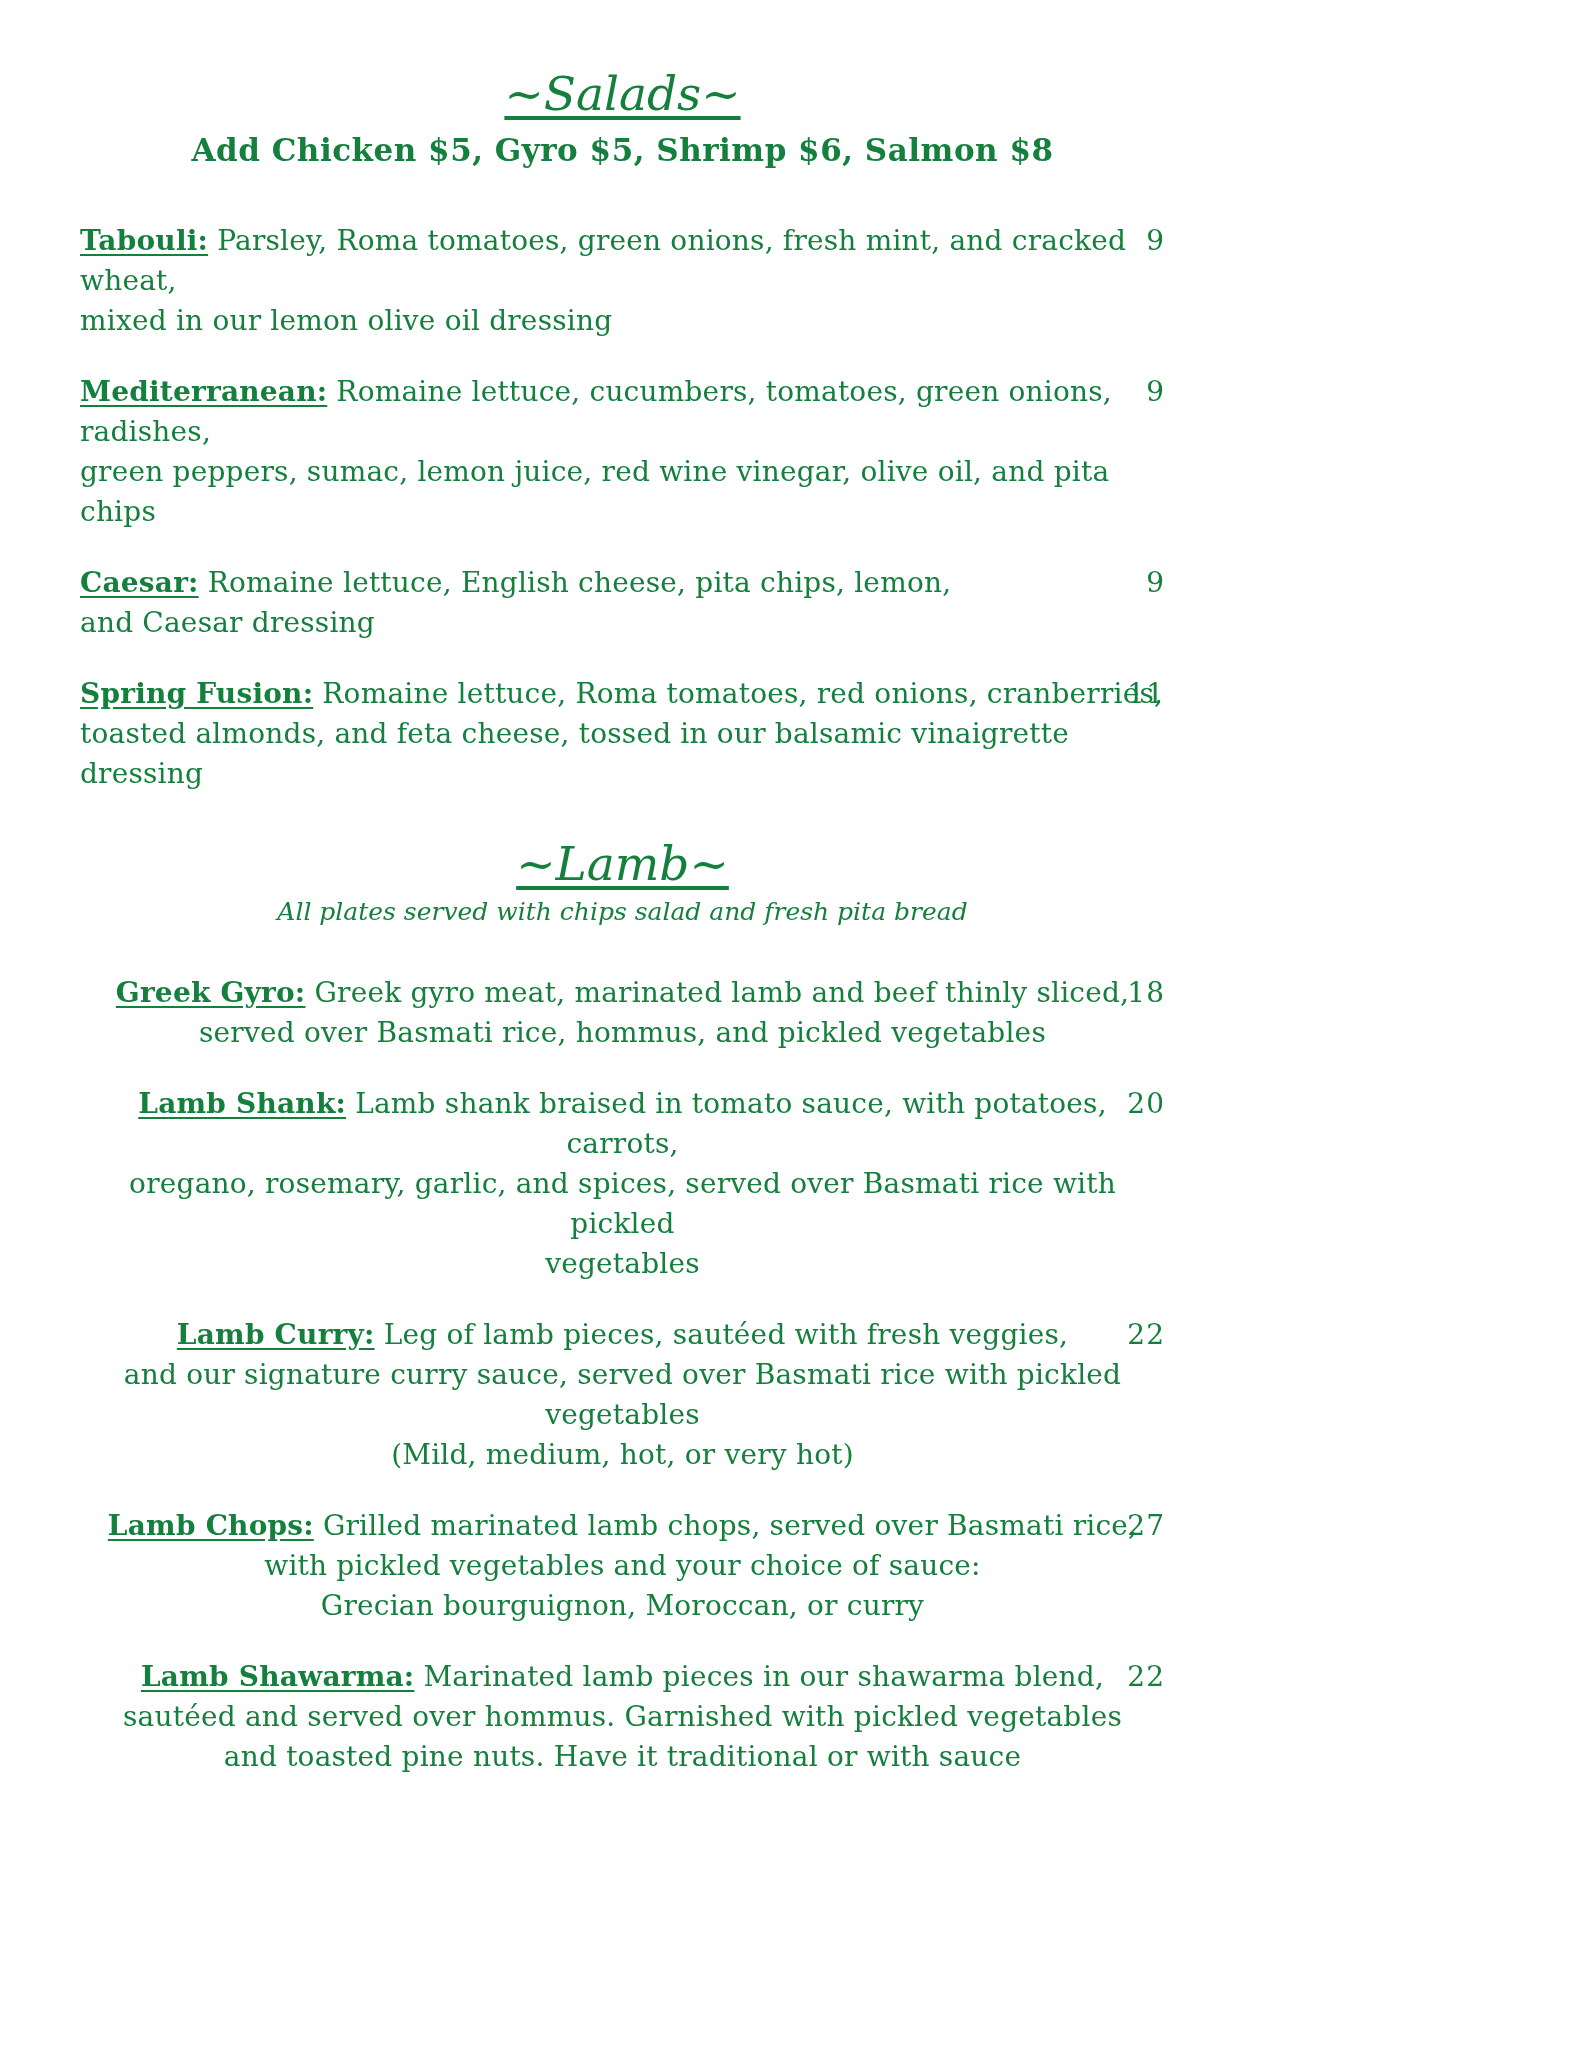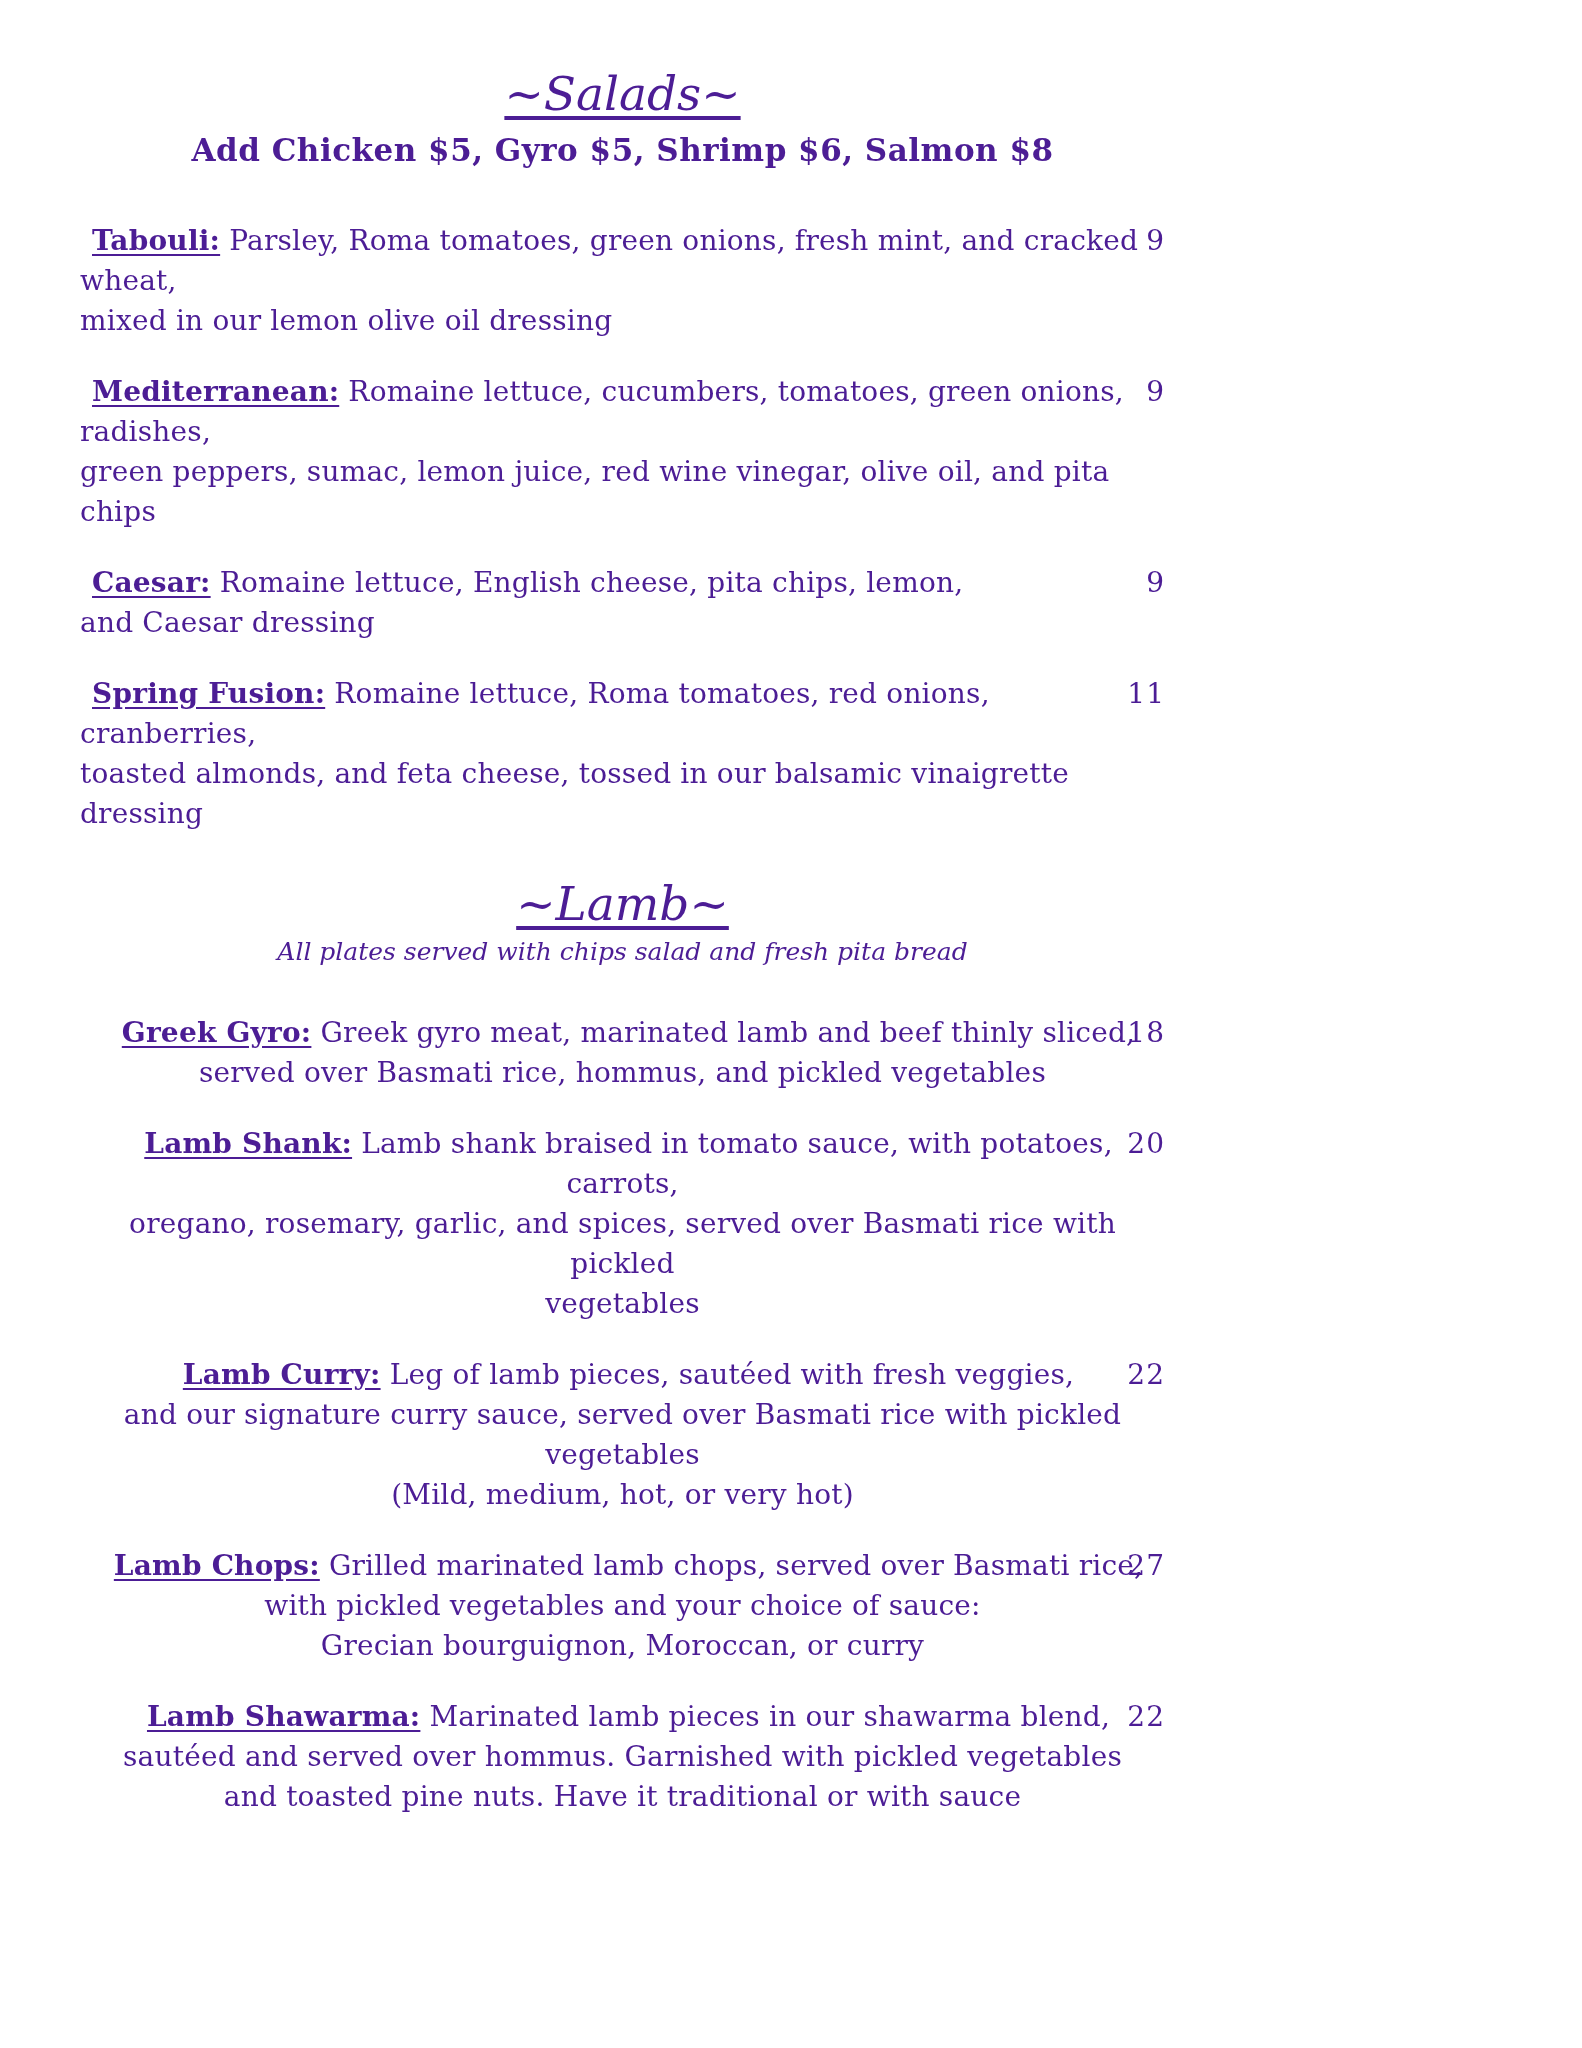--- a/index.html
+++ b/index.html
@@ -2,21 +2,21 @@
 <html><head>
 <meta charset="utf-8">
 <style>
   * { box-sizing: border-box; }
   html, body { margin: 0; padding: 0; }
   body { background: #ffffff; }
   .page {
     width: 1576px;
     min-height: 2048px;
     background: #ffffff;
-    color: #4c1d95;
+    color: #15803d;
     font-family: "DejaVu Serif", "Liberation Serif", serif;
     position: relative;
   }
   .menu {
     width: 1085px;
     margin-left: 80px;
     padding-top: 68px;
   }
   .section-header { text-align: center; }
   .section-title {
@@ -47,21 +47,20 @@
   }
   .item-text {
     font-size: 28px;
     line-height: 40px;
     letter-spacing: 0.2px;
   }
   .item-name {
     font-weight: bold;
     text-decoration: underline;
     text-underline-offset: 4px;
-    margin-left: 12px;
   }
   .item-desc { white-space: pre-line; }
   .item-price {
     position: absolute;
     top: 0;
     right: 0;
     font-size: 28px;
     line-height: 40px;
     letter-spacing: 1px;
   }

